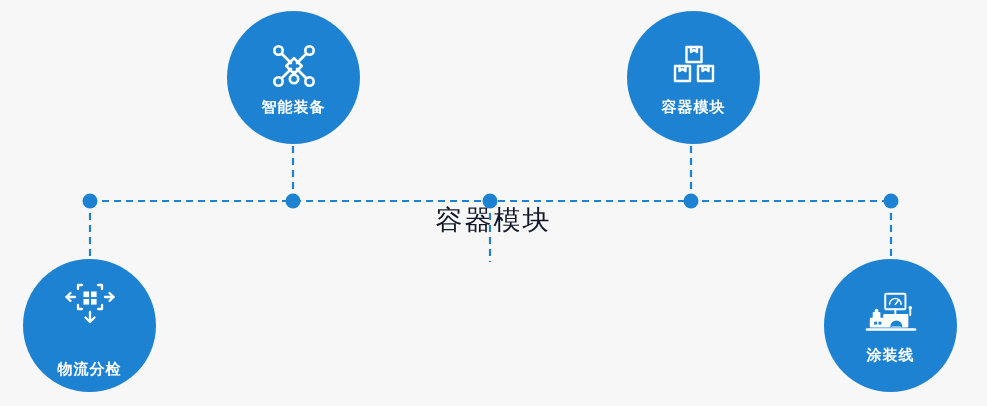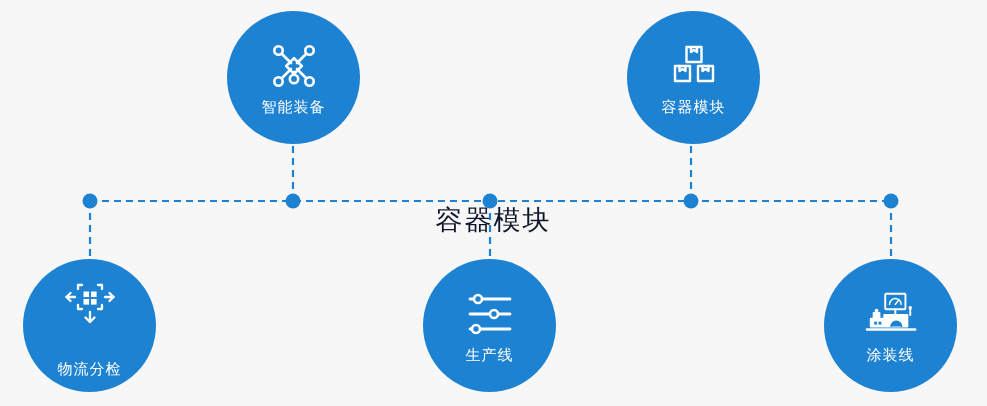--- a/index.html
+++ b/index.html
@@ -51,20 +51,21 @@
     position: absolute;
     width: 133px;
     height: 133px;
     border-radius: 50%;
     background: #1e82d2;
     display: flex;
     flex-direction: column;
     align-items: center;
     justify-content: center;
     box-sizing: border-box;
+    font-weight: bold;
   }
   .node-icon {
     width: 52px;
     height: 52px;
     display: flex;
     align-items: center;
     justify-content: center;
     margin-bottom: 6px;
   }
   .node-icon svg {
@@ -174,36 +175,20 @@
         <line x1="41" y1="23" x2="49.5" y2="23"></line>
         <polyline points="45.5,19 49.5,23 45.5,27"></polyline>
 
         <line x1="26" y1="38" x2="26" y2="48"></line>
         <polyline points="21.5,43.5 26,48 30.5,43.5"></polyline>
       </svg>
     </div>
     <div class="node-label">物流分检</div>
   </div>
 
-  <div class="node-circle pos-production-line">
-    <div class="node-icon">
-      <svg width="50" height="44" viewBox="0 0 50 44" fill="none" stroke="#ffffff" stroke-width="2.8" stroke-linecap="round" stroke-linejoin="round">
-
-        <line x1="5" y1="7" x2="45" y2="7"></line>
-        <circle cx="13" cy="7" r="4" fill="#1e82d2" stroke-width="2.6"></circle>
-
-        <line x1="5" y1="22" x2="45" y2="22"></line>
-        <circle cx="29" cy="22" r="4" fill="#1e82d2" stroke-width="2.6"></circle>
-
-        <line x1="5" y1="37" x2="45" y2="37"></line>
-        <circle cx="11" cy="37" r="4" fill="#1e82d2" stroke-width="2.6"></circle>
-      </svg>
-    </div>
-    <div class="node-label">生产线</div>
-  </div>
 
   <div class="node-circle pos-coating-line">
     <div class="node-icon">
       <svg width="54" height="46" viewBox="0 0 54 46" fill="none" stroke="#ffffff" stroke-width="2" stroke-linecap="round" stroke-linejoin="round">
 
         <rect x="21" y="2" width="21" height="16" rx="1"></rect>
         <path d="M25.5 13 a6 6 0 0 1 12 0" stroke-width="1.6"></path>
         <line x1="31.5" y1="13" x2="35" y2="8.5" stroke-width="1.6"></line>
 
         <line x1="31.5" y1="18" x2="31.5" y2="23"></line>

